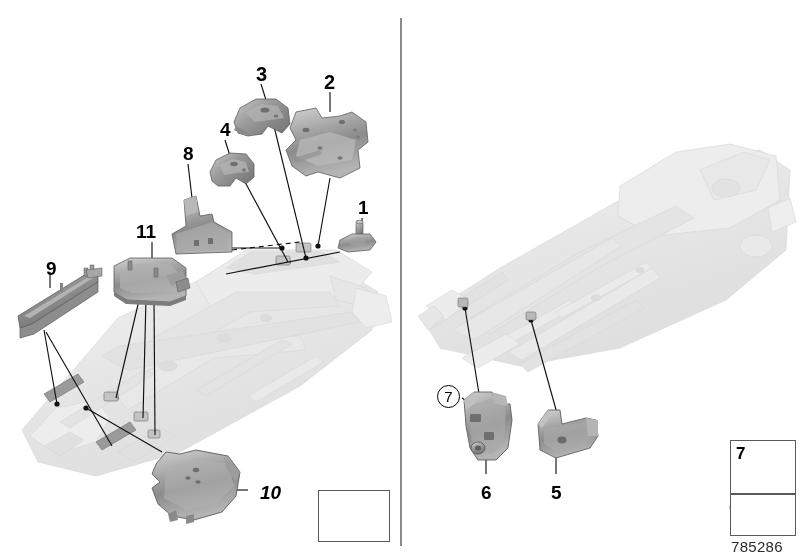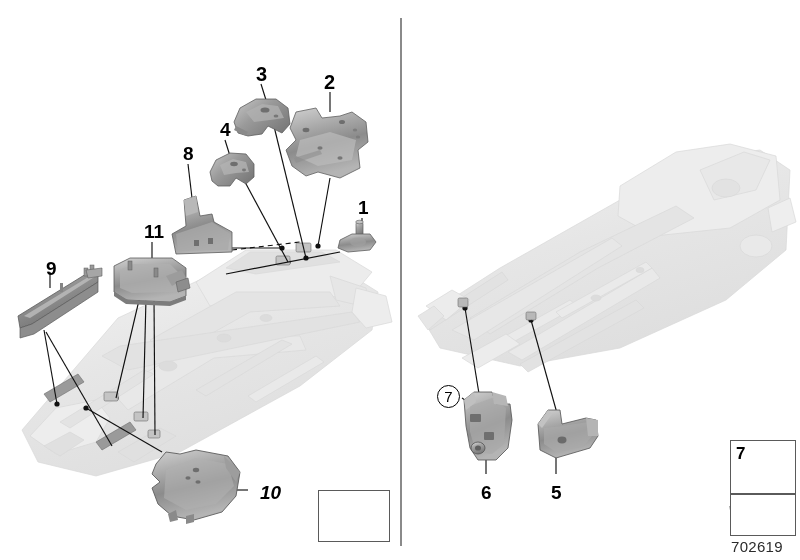--- a/index.html
+++ b/index.html
@@ -379,29 +379,29 @@
     </g>
   </svg>
 
   <div class="callout-num" style="left:358px; top:198px;">1</div>
   <div class="callout-num big" style="left:324px; top:72px;">2</div>
   <div class="callout-num big" style="left:256px; top:64px;">3</div>
   <div class="callout-num" style="left:220px; top:120px;">4</div>
   <div class="callout-num" style="left:183px; top:144px;">8</div>
   <div class="callout-num" style="left:46px; top:259px;">9</div>
   <div class="callout-num" style="left:260px; top:483px;font-style:italic;">10</div>
-  <div class="callout-num" style="left:144px; top:222px;">11</div>
+  <div class="callout-num" style="left:136px; top:222px;">11</div>
 
   <div class="callout-num" style="left:551px; top:483px;">5</div>
   <div class="callout-num" style="left:481px; top:483px;">6</div>
 
   <div class="circled" style="left:437px; top:385px;">7</div>
 
   <div class="legend-box" style="left:318px; top:490px; width:72px; height:52px;"></div>
 
   <div class="legend-box" style="left:730px; top:440px; width:66px; height:54px;"></div>
   <div class="legend-num" style="left:736px; top:444px;">7</div>
 
   <div class="legend-box" style="left:730px; top:494px; width:66px; height:42px;"></div>
 
-  <div class="diag-id" style="left:731px; top:538px;">702619</div>
+  <div class="diag-id" style="left:731px; top:538px;">785286</div>
 
 </div>
 
 </body></html>

